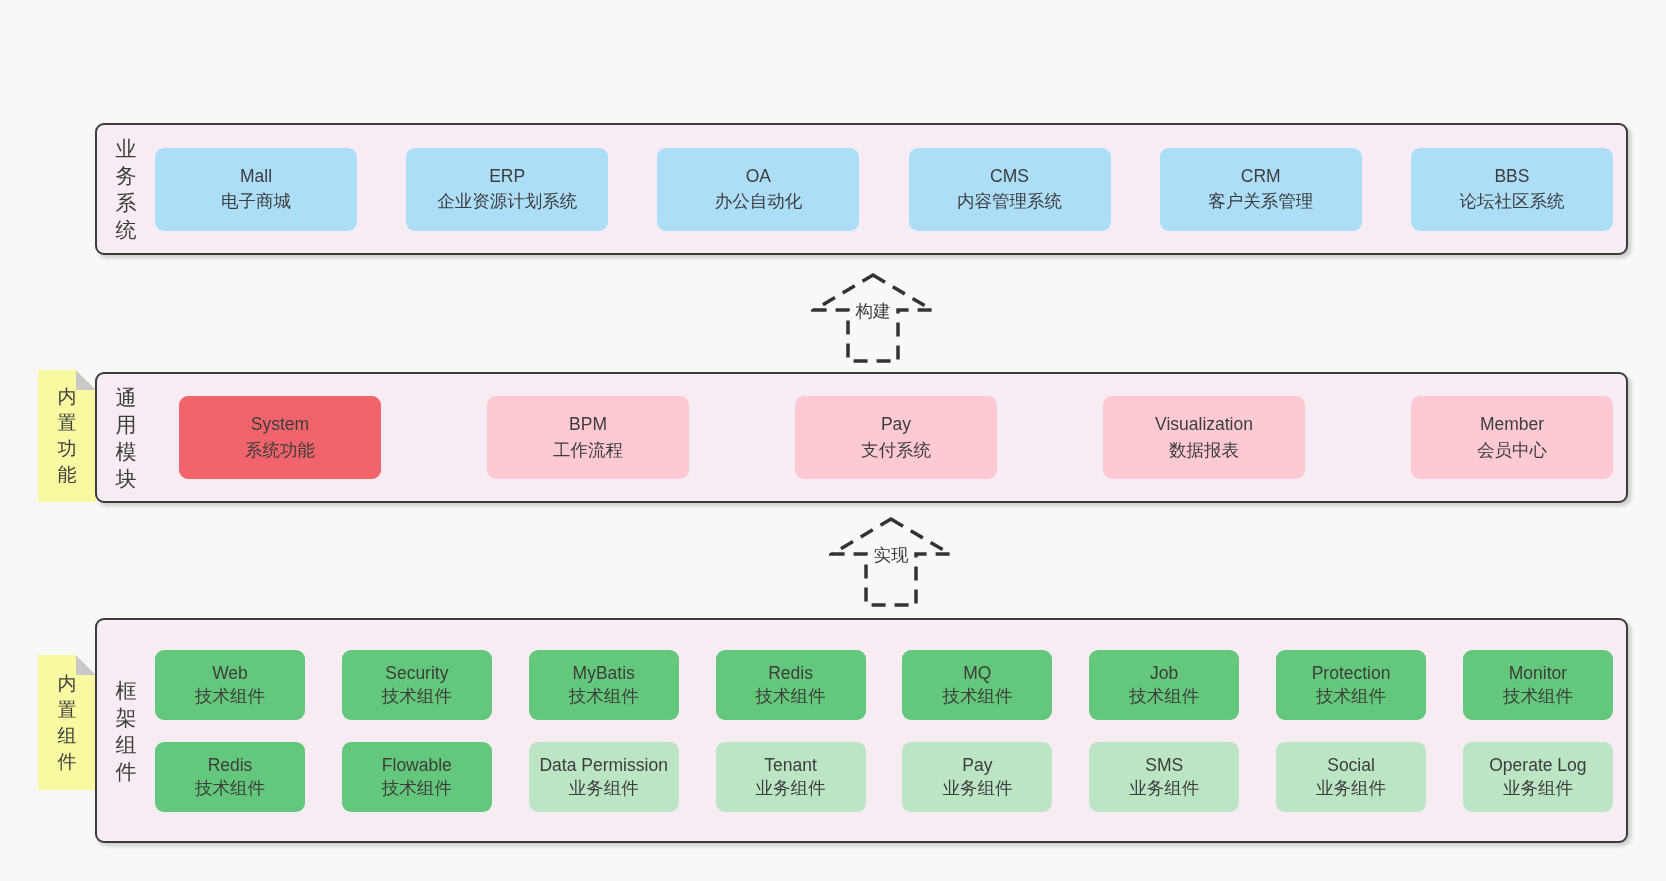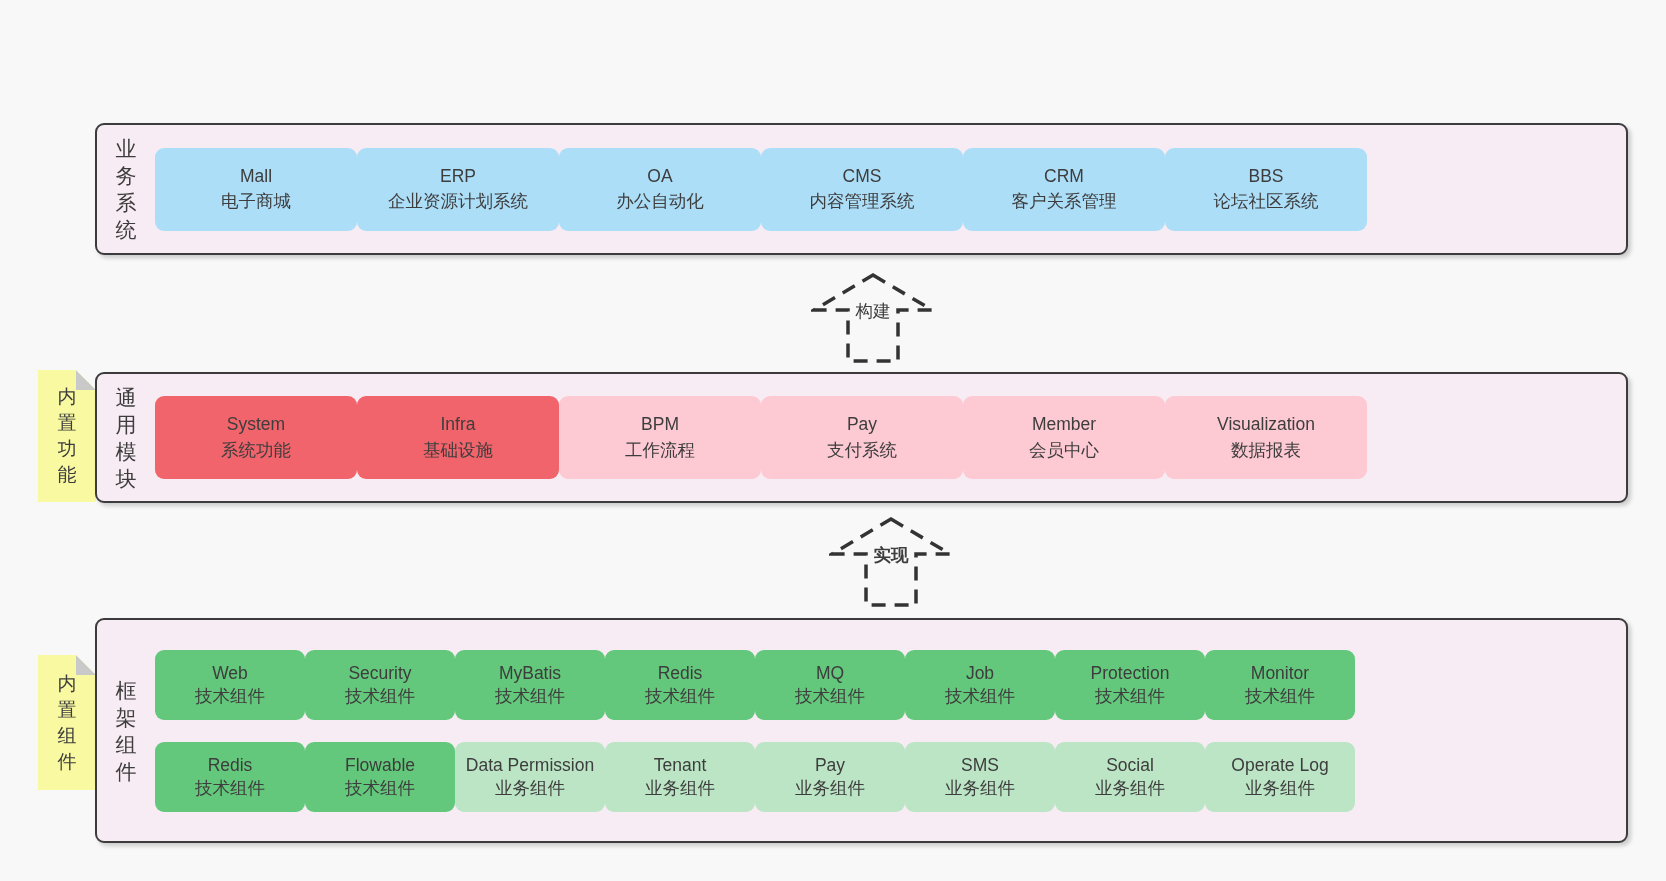--- a/index.html
+++ b/index.html
@@ -46,40 +46,40 @@
   }
 
   .rows {
     flex: 1;
     display: flex;
     flex-direction: column;
     justify-content: center;
     gap: 22px;
     padding-right: 13px;
   }
-  .row { display: flex; }
+  .row { display: flex; justify-content: space-between; }
 
   .box {
     box-sizing: border-box;
     height: 83px;
     border-radius: 9px;
     display: flex;
     flex-direction: column;
     justify-content: center;
     align-items: center;
     text-align: center;
     font-size: 17.5px;
     line-height: 1.45;
     padding: 2px 4px;
   }
   #layer0 .box, #layer1 .box { width: 202px; }
   #layer2 .box { width: 150px; height: 70px; line-height: 1.3; }
 
   .box.blue        { background: var(--box-blue, #addef8); }
-  .box.red         { background: var(--box-red, #f1646b); }
+  .box.red         { background: var(--box-red, #f1646b); margin-left: 24px; }
   .box.pink        { background: var(--box-pink, #fdc9d3); }
   .box.green       { background: var(--box-green, #63c87b); }
   .box.green-light { background: var(--box-green-light, #bbe5c5); border-radius: 9px; }
 
   
   .tab {
     position: absolute;
     left: 38px;
     width: 58px;
     background: var(--tab-yellow, #f9f9a2);
@@ -99,21 +99,21 @@
     position: absolute;
     top: 0; right: 0;
     width: 20px; height: 20px;
     background: var(--tab-fold, #c9c9c9);
     clip-path: polygon(0 0, 100% 100%, 0 100%);
   }
 
   
   .arrow { position: absolute; width: 124px; height: 92px; z-index: 0; }
   #arrow1 { left: 811px; top: 272px; }
-  #arrow2 { left: 829px; top: 516px; font-weight: bold; }
+  #arrow2 { left: 829px; top: 516px; }
   .arrow svg { display: block; width: 100%; height: 100%; }
   .arrow path {
     fill: none;
     stroke: var(--arrow, #333333);
     stroke-width: 3.5;
     stroke-dasharray: 14 9;
     stroke-linejoin: miter;
   }
   .arrow-label {
     position: absolute;
@@ -203,39 +203,35 @@
         <div>用</div>
         <div>模</div>
         <div>块</div>
       </div>
     <div class="rows">
         <div class="row">
           <div class="box red">
             <div>System</div>
             <div>系统功能</div>
           </div>
-          <div class="box red">
-            <div>Infra</div>
-            <div>基础设施</div>
-          </div>
           <div class="box pink">
             <div>BPM</div>
             <div>工作流程</div>
           </div>
           <div class="box pink">
             <div>Pay</div>
             <div>支付系统</div>
           </div>
           <div class="box pink">
+            <div>Visualization</div>
+            <div>数据报表</div>
+          </div>
+          <div class="box pink">
             <div>Member</div>
             <div>会员中心</div>
-          </div>
-          <div class="box pink">
-            <div>Visualization</div>
-            <div>数据报表</div>
           </div>
         </div>
       </div>
   </div>
 
   <div class="panel" id="layer2">
     <div class="vlabel">
         <div>框</div>
         <div>架</div>
         <div>组</div>

